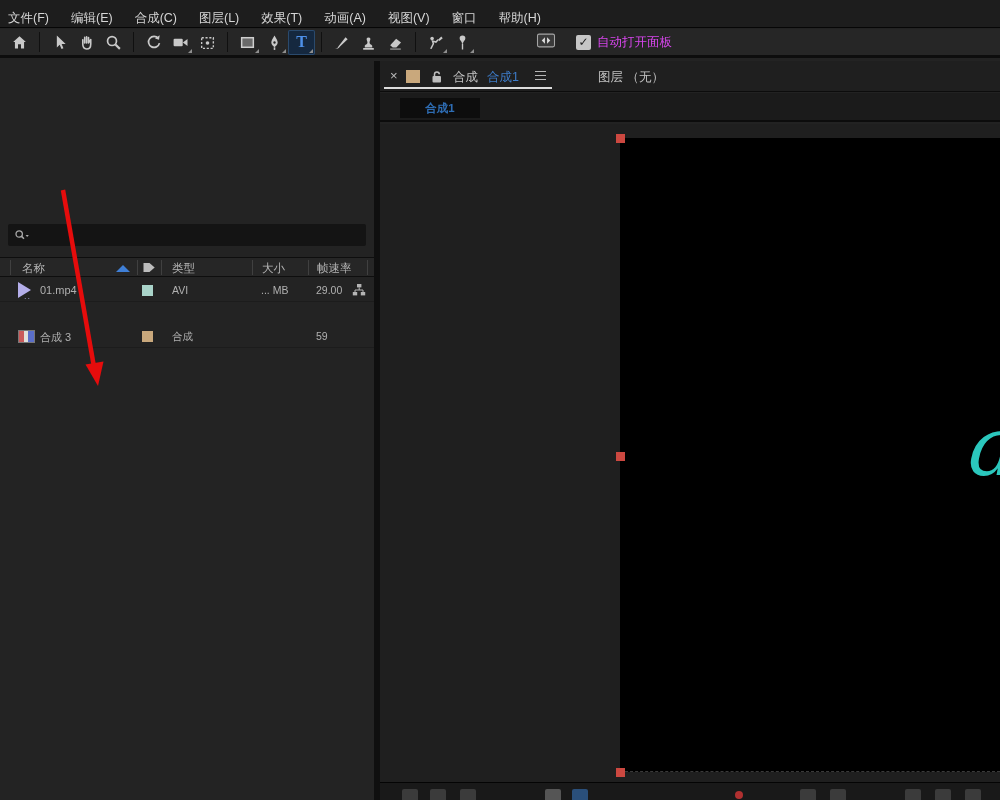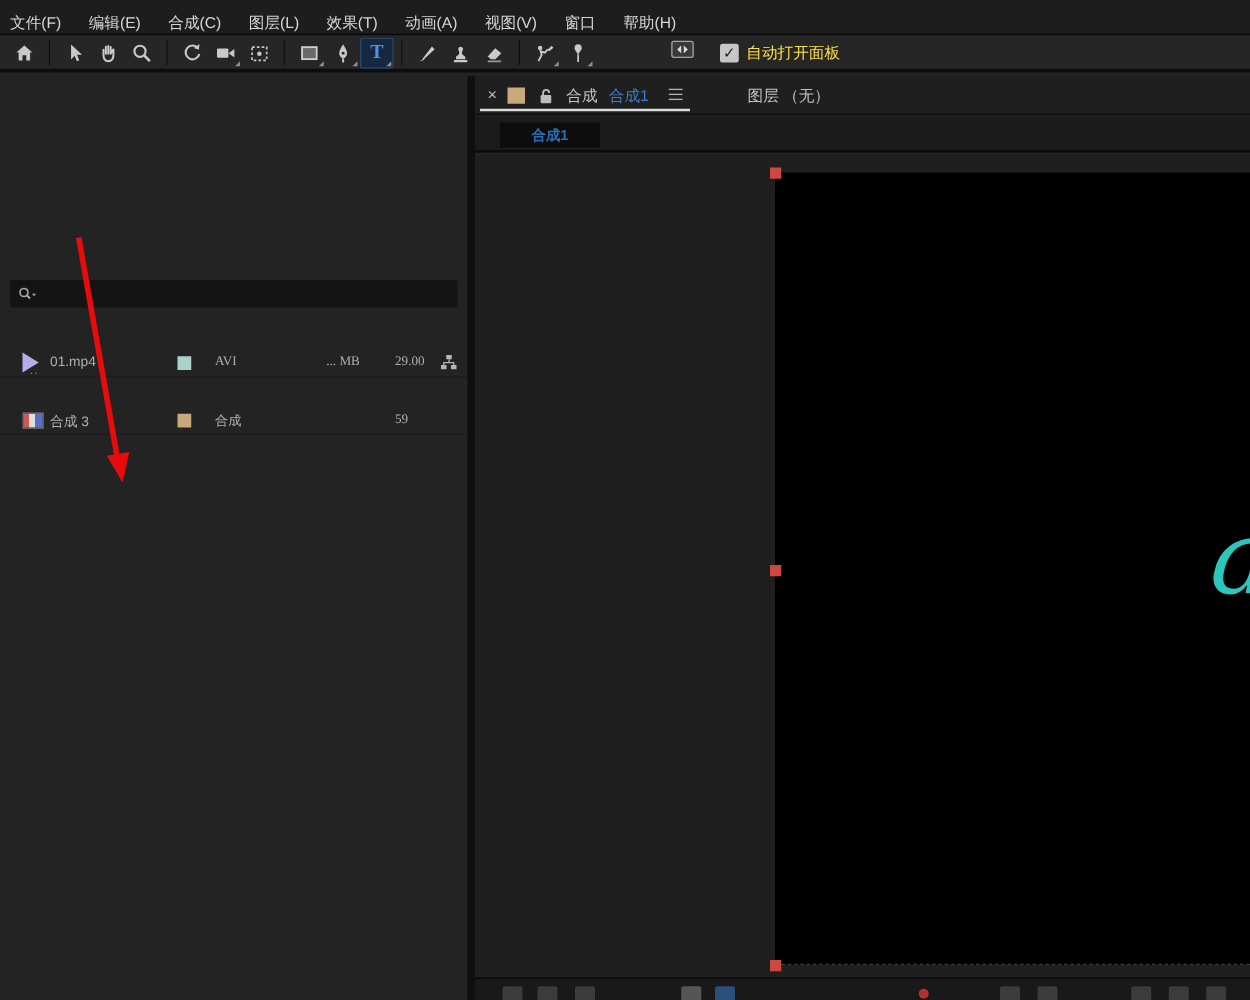--- a/index.html
+++ b/index.html
@@ -19,21 +19,21 @@
   .tool svg { display:block; }
   .tool.active { background:#15283f; box-shadow:inset 0 0 0 1px #2a4a6d; }
   .tool .tletter { font-weight:bold; font-size:16px; color:#c9c9c9; font-family:"Liberation Serif",serif; }
   .tool.active .tletter { color:#4e90e8; }
   .flyout { position:absolute; right:2px; bottom:2px; width:0; height:0;
             border-left:4px solid transparent; border-bottom:4px solid #8f8f8f; }
   .tsep { width:1px; height:20px; background:#101010; margin:0 6px; }
   .tb-right { display:flex; align-items:center; margin-left:60px; }
   .checkbox { width:15px; height:15px; background:#c6c6c6; border-radius:2px; color:#1a1a1a;
               font-size:12px; font-weight:bold; display:flex; align-items:center; justify-content:center; margin:0 6px 0 20px; }
-  .cb-label { color:#fde047; font-size:12.5px; }
+  .cb-label { color:#d946ef; font-size:12.5px; }
 
   
   .left-panel { position:absolute; left:0; top:61px; width:374px; height:739px; background:#232323; }
   .v-divider  { position:absolute; left:374px; top:61px; width:6px; height:739px; background:#0f0f0f; }
   .right-panel{ position:absolute; left:380px; top:61px; width:620px; height:739px; background:#222; overflow:hidden; }
 
   .tabbar { position:relative; height:31px; background:#1f1f1f; border-bottom:1px solid #0c0c0c; }
   .tab-label { position:absolute; top:8px; font-size:12.5px; color:#c2c2c2; white-space:nowrap; }
   .active-underline { position:absolute; height:2px; background:#dcdcdc; bottom:2px; }
   .hamburger { position:absolute; top:10px; width:11px; height:9px;
@@ -49,21 +49,21 @@
   .search-icon svg { display:block; }
   .search-input { background:transparent; border:none; outline:none; color:#cfcfcf; font-size:11px; width:300px; margin-left:4px; }
 
   .table-header { position:absolute; left:0; top:196px; width:374px; height:20px; background:#262626;
                   border-top:1px solid #0e0e0e; border-bottom:1px solid #0e0e0e; font-size:11.5px; color:#b5b5b5; }
   .hsep { position:absolute; top:2px; width:1px; height:15px; background:#404040; }
   .sort-up { position:absolute; top:7px; width:0; height:0;
              border-left:7px solid transparent; border-right:7px solid transparent; border-bottom:7px solid #3f7fd6; }
   .row { position:absolute; left:0; width:374px; height:23px; font-size:11px; color:#b0b0b0;
          border-bottom:1px solid #1c1c1c; }
-  .row .cell { position:absolute; top:5px; white-space:nowrap; font-family:Liberation Serif, serif; font-size:10.5px; }
+  .row .cell { position:absolute; top:5px; white-space:nowrap; font-family:Liberation Sans, sans-serif; font-size:10.5px; }
   .row .cname { font-family:"Liberation Sans","DejaVu Sans",sans-serif; font-size:11px; }
   .swatch { position:absolute; top:6px; width:11px; height:11px; }
   .play-tri { position:absolute; left:18px; top:3px; width:0; height:0;
               border-top:8px solid transparent; border-bottom:8px solid transparent; border-left:13px solid #b4aeea; }
   .play-dots { position:absolute; left:24px; top:12px; color:#9a96c8; font-size:9px; letter-spacing:1px; }
   .expander { position:absolute; left:3px; top:8px; width:0; height:0;
               border-top:4px solid transparent; border-bottom:4px solid transparent; border-left:6px solid #9a9a9a; }
   .comp-thumb { position:absolute; left:18px; top:5px; width:17px; height:13px; border:1px solid #777;
                 background:linear-gradient(90deg,#c95a5a 0 30%,#e0e0da 30% 60%,#5a6ec9 60% 100%); }
 
@@ -223,20 +223,38 @@
       <span class="search-icon">
         <svg width="16" height="13" viewBox="0 0 16 13">
             <circle cx="5.2" cy="5" r="3.2" stroke="#a8a8a8" stroke-width="1.3" fill="none"></circle>
             <line x1="7.6" y1="7.4" x2="10" y2="9.8" stroke="#a8a8a8" stroke-width="1.5"></line>
             <path d="M11.5 5.5 l4 0 l-2 2.4 Z" fill="#a8a8a8" transform="scale(0.8) translate(3,2)"></path>
           </svg>
       </span>
       <input class="search-input" placeholder="" style="">
     </div>
 
+    <div class="table-header">
+      <div class="hsep" style="left:10px;"></div>
+      <span style="position:absolute;left:22px;top:3px;">名称</span>
+      <div class="sort-up" style="left:116px;"></div>
+      <div class="hsep" style="left:137px;"></div>
+      <span style="position:absolute;left:142px;top:3px;">
+        <svg width="14" height="13" viewBox="0 0 14 13">
+            <path d="M1.5 2 h6 l5.2 4.5 -5.2 4.5 h-6 Z" fill="#bdbdbd"></path>
+          </svg>
+      </span>
+      <div class="hsep" style="left:161px;"></div>
+      <span style="position:absolute;left:172px;top:3px;">类型</span>
+      <div class="hsep" style="left:252px;"></div>
+      <span style="position:absolute;left:262px;top:3px;">大小</span>
+      <div class="hsep" style="left:308px;"></div>
+      <span style="position:absolute;left:317px;top:3px;">帧速率</span>
+      <div class="hsep" style="left:367px;"></div>
+    </div>
 
     <div class="row" style="top:218px;">
       <div class="play-tri"></div>
       <span class="play-dots">..</span>
       <span class="cell cname" style="left:40px;">01.mp4</span>
       <div class="swatch" style="left:142px;background:#a9d3c9;"></div>
       <span class="cell" style="left:172px;">AVI</span>
       <span class="cell" style="left:261px;">... MB</span>
       <span class="cell" style="left:316px;">29.00</span>
       <span style="position:absolute;left:352px;top:4px;">

